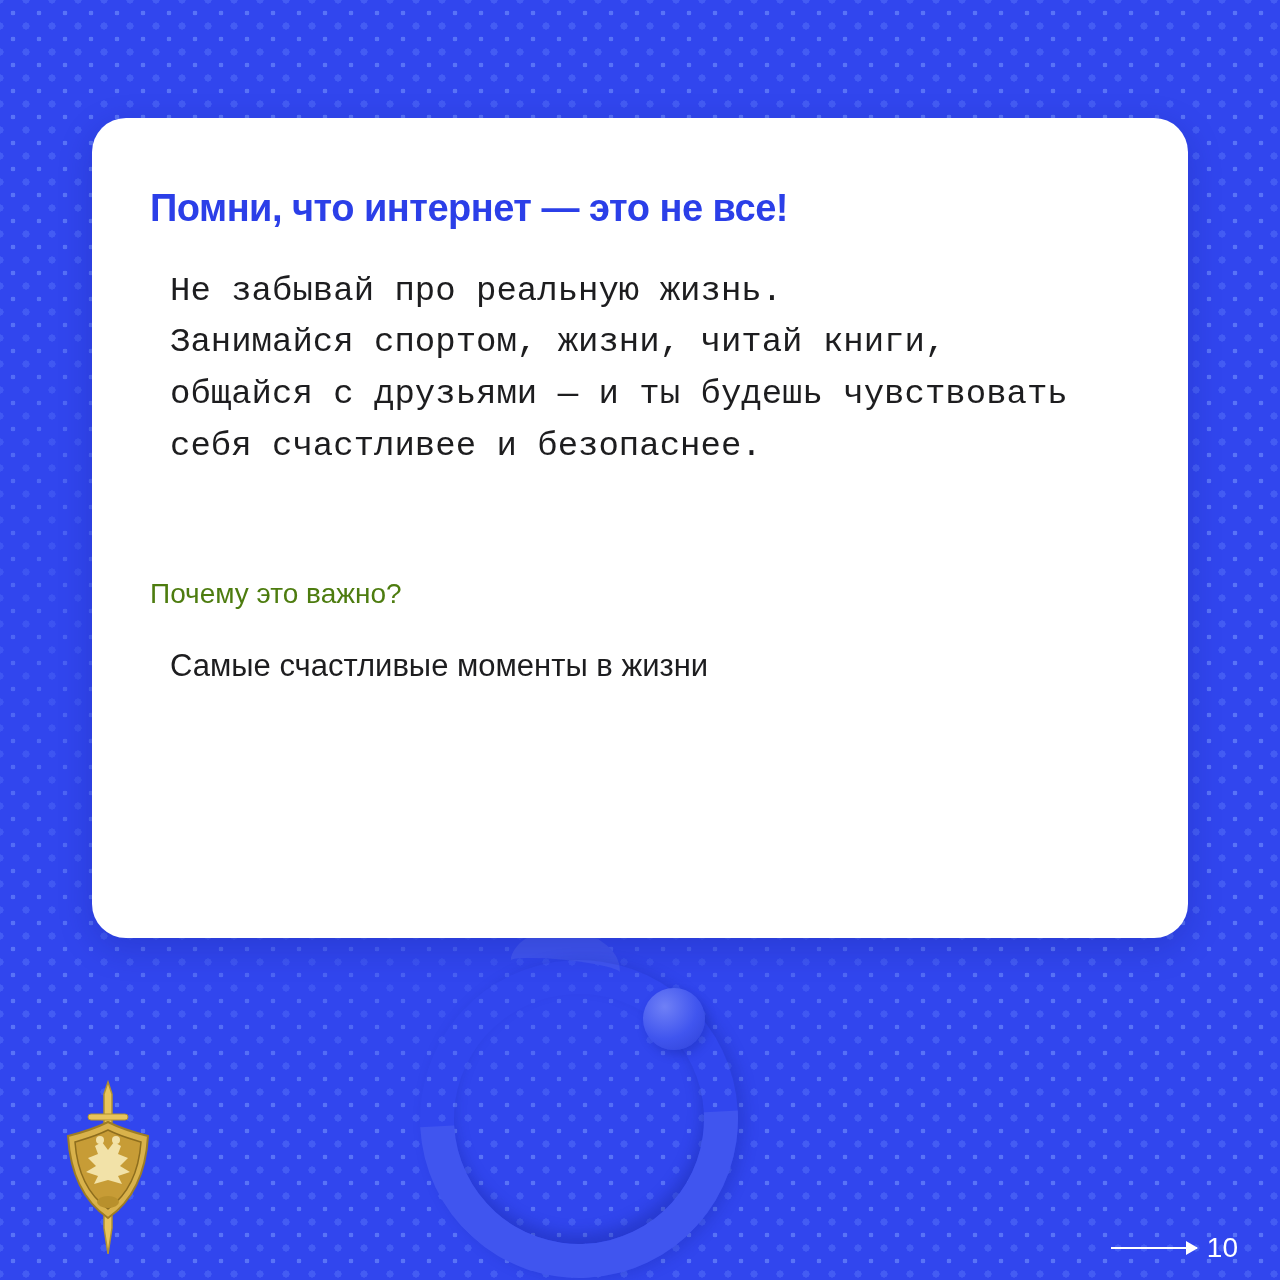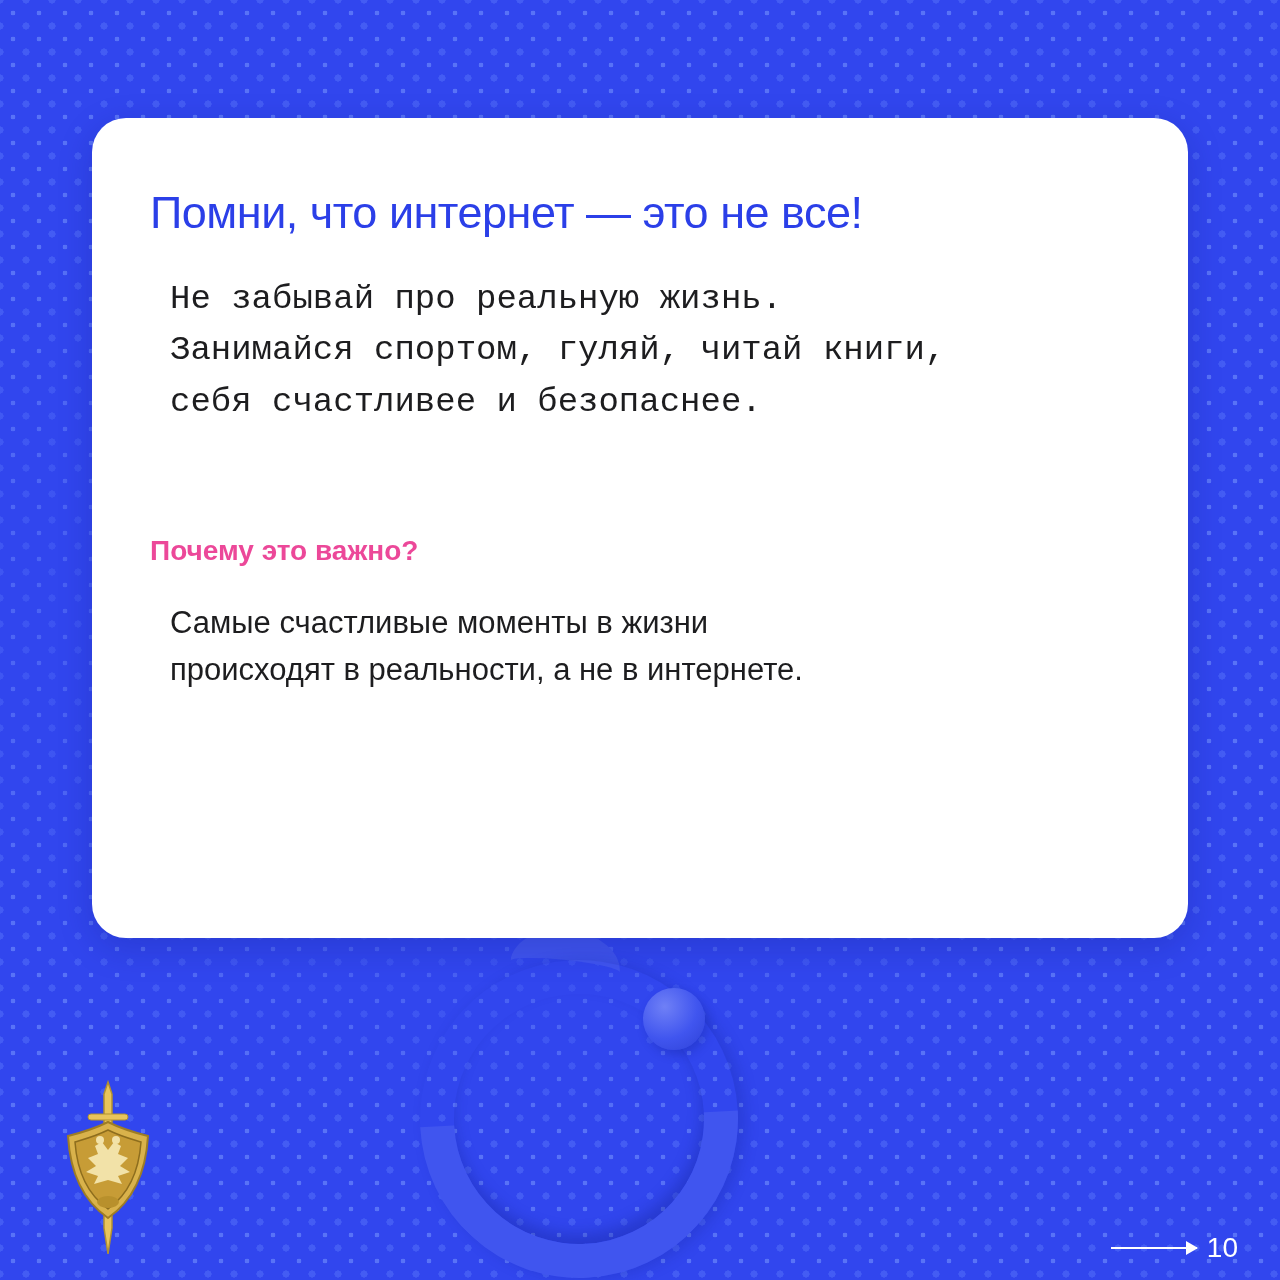--- a/index.html
+++ b/index.html
@@ -95,44 +95,44 @@
     height: 820px;
     background: #ffffff;
     border-radius: 34px;
     box-shadow: 0 10px 34px rgba(12,25,120,0.22);
     box-sizing: border-box;
     padding: 70px 56px 40px 56px;
   }
 
   .card-title {
     color: #2b3fe8;
-    font-size: 45px;
-    font-weight: normal;
+    font-size: 38px;
+    font-weight: bold;
     letter-spacing: -0.5px;
     line-height: 1.1;
     margin: 0 0 36px 2px;
     white-space: nowrap;
   }
 
   .card-body {
     color: #1d1d1f;
     font-size: 34px;
     line-height: 1.52;
     margin: 0 0 0 22px;
     max-width: 1000px;
   }
   .card-body .line {
     display: block;
     font-family: Liberation Mono, monospace;
   }
 
   .subhead {
-    color: #ec4899;
+    color: #4d7c0f;
     font-size: 28px;
-    font-weight: bold;
+    font-weight: normal;
     margin: 106px 0 26px 2px;
   }
 
   .sub-body {
     color: #1d1d1f;
     font-size: 31px;
     line-height: 1.52;
     margin-left: 22px;
     margin-top: 32px;
   }
@@ -190,29 +190,29 @@
     <div class="brow"></div>
     <div class="arc"></div>
     <div class="eye"></div>
   </div>
 
   <div class="card">
     <h1 class="card-title">Помни, что интернет — это не все!</h1>
 
     <p class="card-body">
       <span class="line">Не забывай про реальную жизнь.</span>
-      <span class="line">Занимайся спортом, гуляй, читай книги,</span>
+      <span class="line">Занимайся спортом, жизни, читай книги,</span>
+      <span class="line">общайся с друзьями — и ты будешь чувствовать</span>
       <span class="line">себя счастливее и безопаснее.</span>
     </p>
 
     <h2 class="subhead">Почему это важно?</h2>
 
     <p class="sub-body">
       <span class="line">Самые счастливые моменты в жизни</span>
-      <span class="line">происходят в реальности, а не в интернете.</span>
     </p>
   </div>
 
   <div class="emblem">
     <svg viewBox="0 0 92 180" width="92" height="180" aria-hidden="true">
 
       <path d="M46 4 L50 16 L50 150 L46 176 L42 150 L42 16 Z" fill="#e8c45c" stroke="#b2912f" stroke-width="1.5"></path>
       <rect x="26" y="36" width="40" height="6" rx="3" fill="#e8c45c" stroke="#b2912f" stroke-width="1"></rect>
 
       <path d="M46 44 C62 52 78 56 86 58 C84 92 72 122 46 140 C20 122 8 92 6 58 C14 56 30 52 46 44 Z" fill="#d9b24b" stroke="#9e7d24" stroke-width="2"></path>

